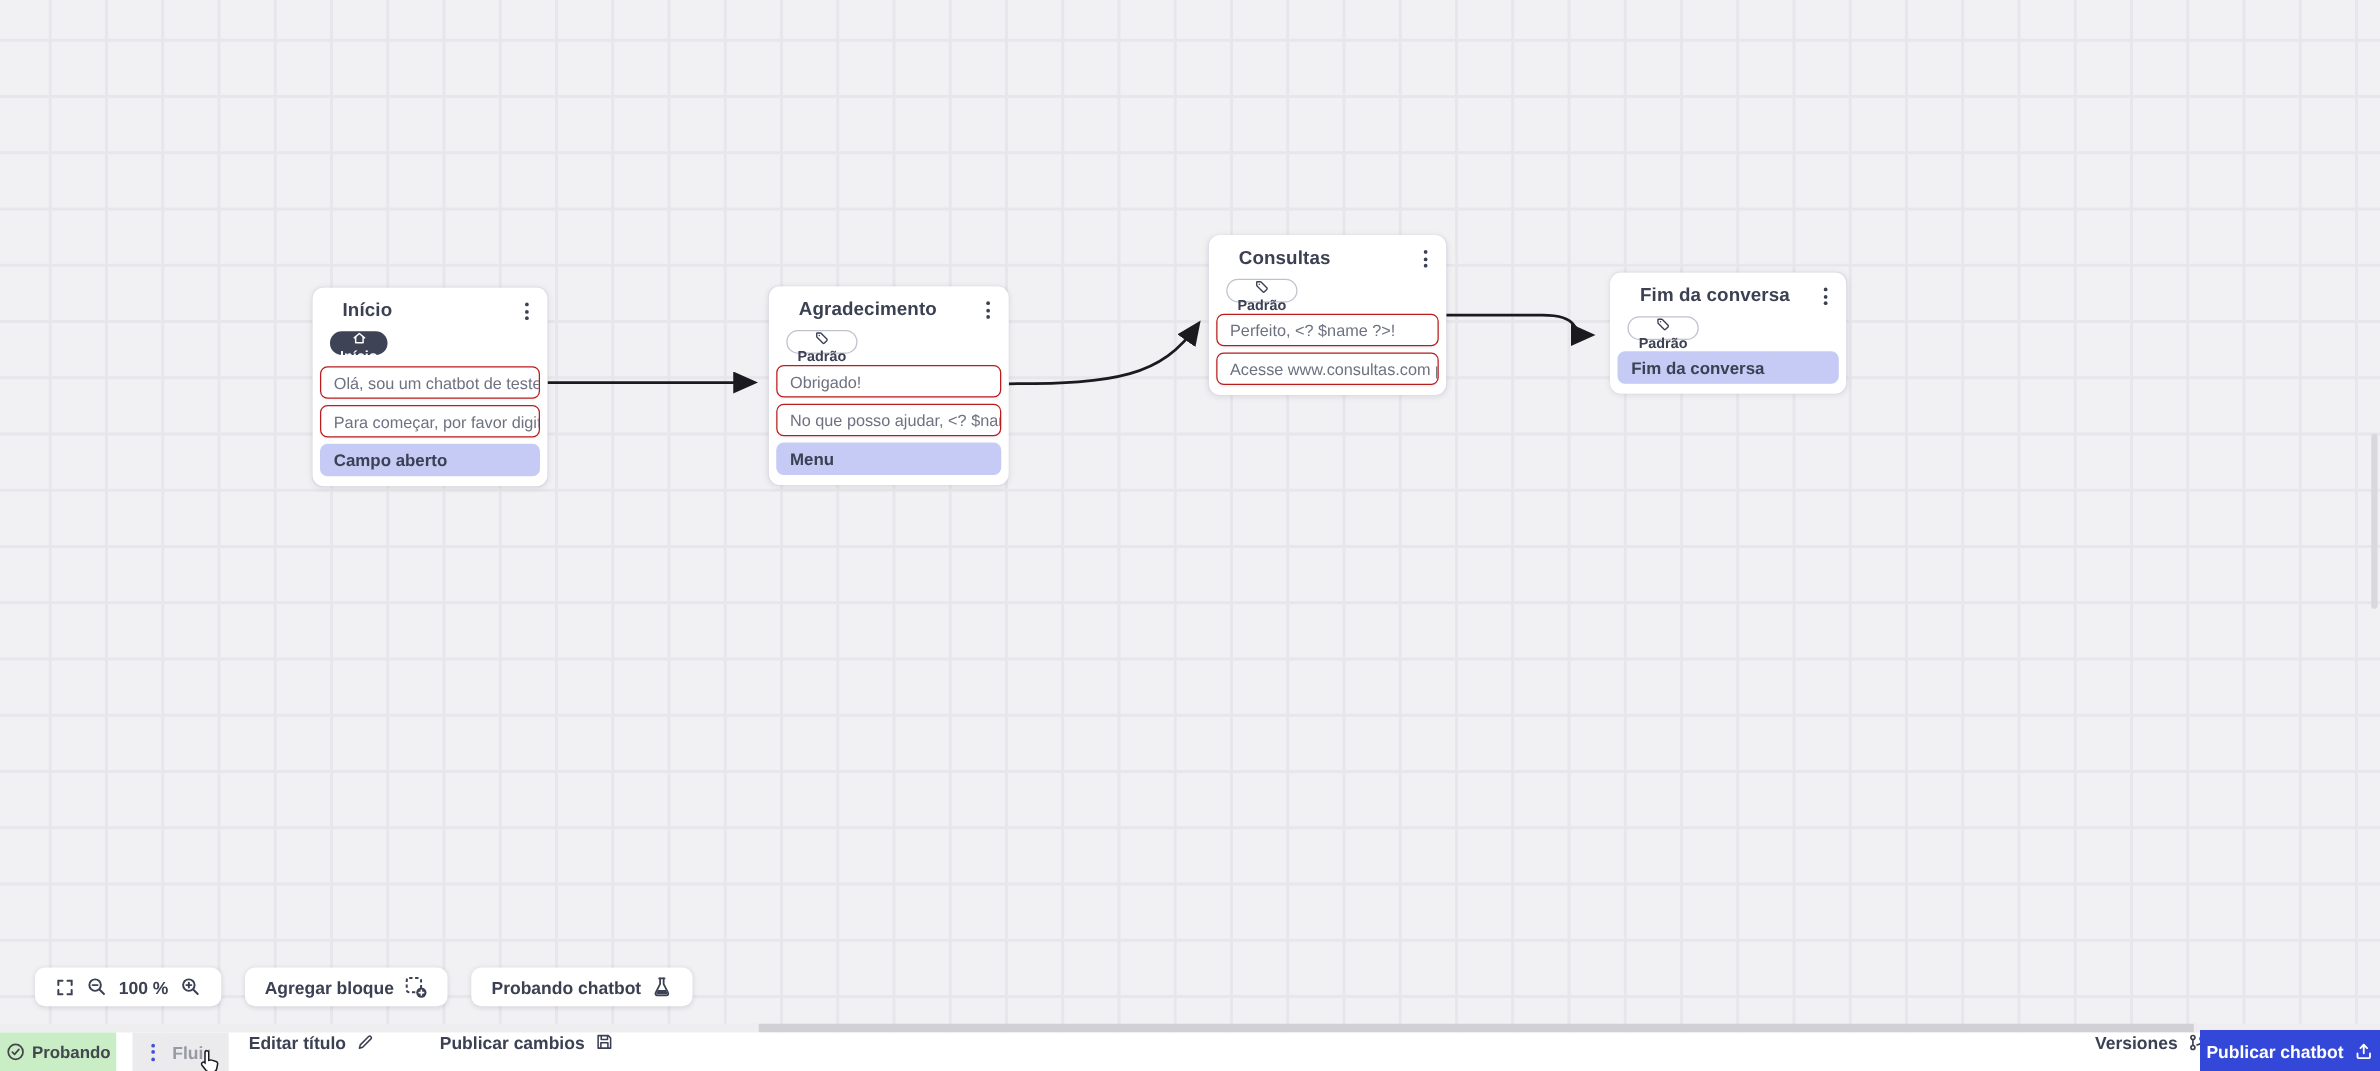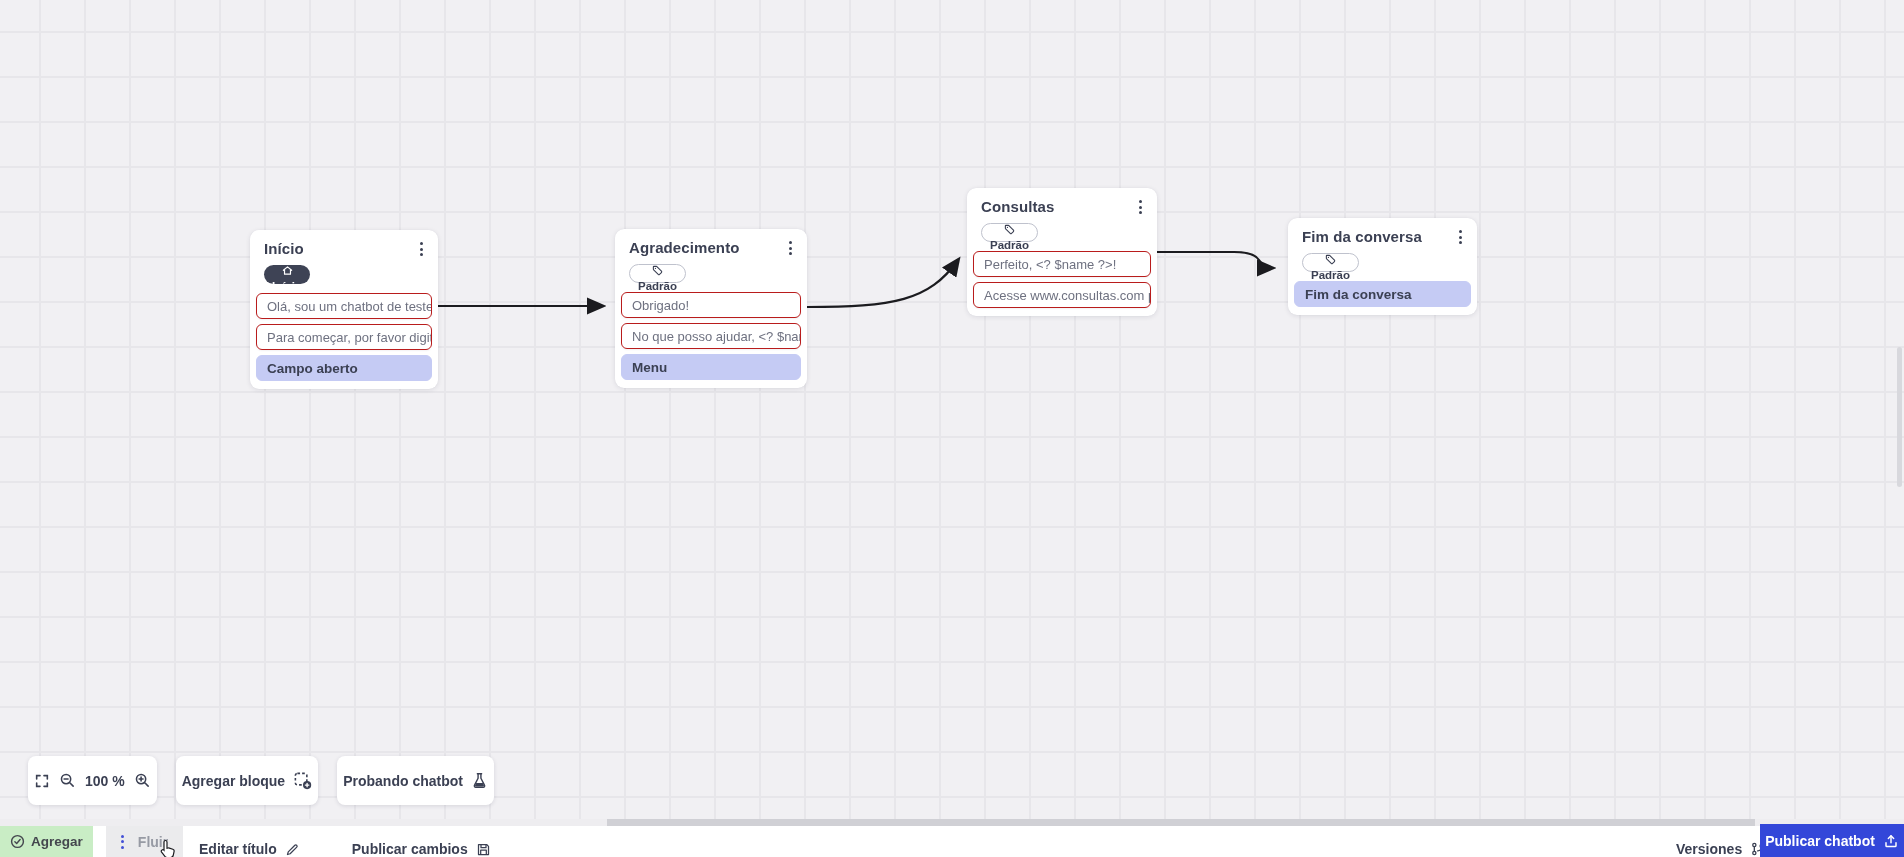--- a/index.html
+++ b/index.html
@@ -25,21 +25,21 @@
   
   .node {
     position: absolute; z-index: 2;
     background: #fff;
     border-radius: 9px;
     box-shadow: 0 1px 5px rgba(30,30,60,.10), 0 0 1px rgba(30,30,60,.08);
     padding: 10px 0 8px;
   }
   .node-header {
     display: flex; justify-content: space-between; align-items: flex-start;
-    padding: 0 12px 0 14px;
+    padding: 0 12px 0 24px;
   }
   .node-title {
     font-size: 15px; font-weight: 700; color: #3b4053; letter-spacing: .1px;
   }
   .kebab { display: flex; flex-direction: column; gap: 2.5px; padding: 2px 3px; cursor: pointer; }
   .kebab i { width: 3px; height: 3px; border-radius: 50%; background: #3b4053; }
 
   .badge {
     display: inline-flex; align-items: center; gap: 4px;
     margin: 7px 0 0 14px;
@@ -66,24 +66,24 @@
   }
   .row:last-child { margin-bottom: 0; }
   .row.action {
     background: #c5cbf4; border-color: #c5cbf4; box-shadow: none;
     color: #3b4053; font-weight: 700; font-size: 13.5px;
   }
 
   
   .canvas-controls { position: absolute; left: 28px; bottom: 52px; display: flex; gap: 19px; z-index: 5; }
   .ctrl-pill, .ctrl-btn {
-    height: 49px; background: #fff; border-radius: 8px;
+    height: 31px; background: #fff; border-radius: 8px;
     box-shadow: 0 1px 4px rgba(30,30,60,.13);
     display: flex; align-items: center; gap: 8px;
-    padding: 0 6px;
+    padding: 0 16px;
     font-size: 14px; font-weight: 700; color: #3b4053;
     cursor: pointer;
   }
   .ctrl-pill { gap: 9px; cursor: default; }
   .ctrl-pill svg, .ctrl-btn svg { flex: none; }
 
   
   .hscroll { position: absolute; left: 0; right: 0; bottom: 31px; height: 7px; background: #eeedf0; z-index: 6; }
   .hscroll .thumb { position: absolute; top: 0; height: 7px; background: #d0d0d5; }
   .vscroll { position: absolute; top: 0; bottom: 38px; right: 0; width: 9px; z-index: 6; }
@@ -102,21 +102,21 @@
     font-size: 13.5px; font-weight: 600; color: #44474e;
   }
   .bb-flow-tab {
     width: 77px; margin-left: 13px; background: #ebebed;
     display: flex; align-items: center; justify-content: center; gap: 14px;
     font-weight: 600; color: #979aa4; cursor: pointer;
   }
   .drag-dots { display: flex; flex-direction: column; gap: 2.5px; }
   .drag-dots i { width: 3px; height: 3px; border-radius: 50%; background: #4350d6; }
   .bb-item {
-    display: flex; align-items: flex-end; gap: 8px;
+    display: flex; align-items: flex-start; gap: 8px;
     font-weight: 600; cursor: pointer; color: #3b4053;
   }
   .bb-edit { margin-left: 16px; }
   .bb-save { margin-left: 52px; }
   .bb-spacer { flex: 1; }
   .bb-versions { margin-right: 38px; }
   .bb-settings { margin-right: 26px; }
   .gear-glyph { font-size: 17px; line-height: 1; color: #3b4053; font-family: "DejaVu Sans", sans-serif; }
   .bb-publish {
     position: absolute; right: 0; bottom: 0; width: 144px; height: 33px;
@@ -298,21 +298,21 @@
 <div class="vscroll">
   <div class="thumb" id="v-thumb" style="top: 347px; height: 140px;"></div>
 </div>
 
 <div class="bottom-bar">
   <div class="bb-saved">
     <svg width="15" height="15" viewBox="0 0 16 16" fill="none" stroke="#44474e" stroke-width="1.5" stroke-linecap="round" stroke-linejoin="round">
       <circle cx="8" cy="8" r="6.3"></circle>
         <path d="M5.2 8.3l1.9 1.8 3.7-4.2"></path>
     </svg>
-    <span>Agregar</span>
+    <span>Probando</span>
   </div>
   <div class="bb-flow-tab">
     <span class="drag-dots">
         <i></i>
         <i></i>
         <i></i>
       </span>
     <span>Fluir</span>
   </div>
   <div class="bb-item bb-edit">

